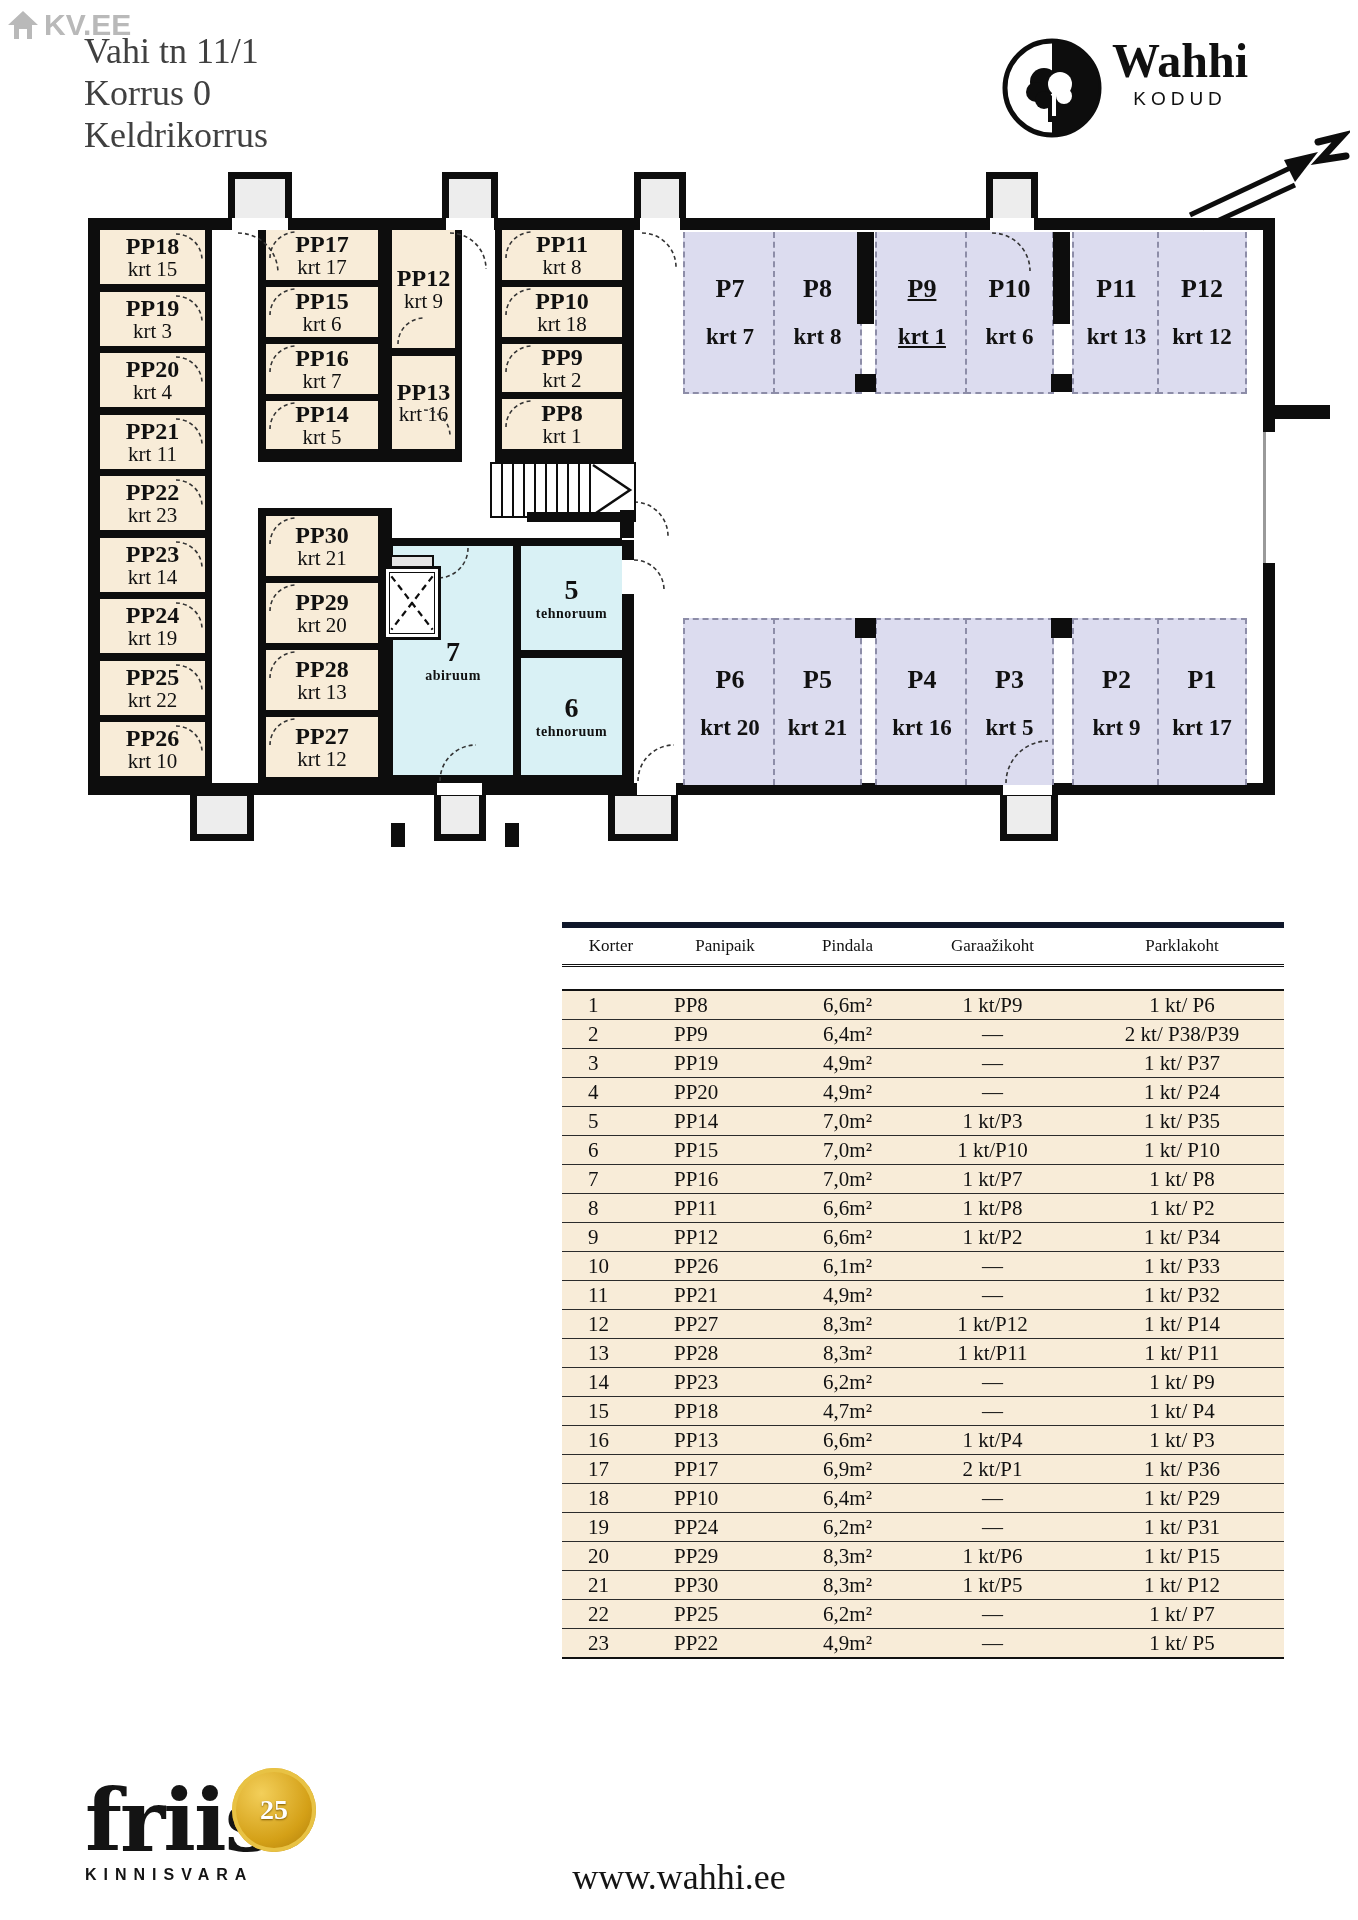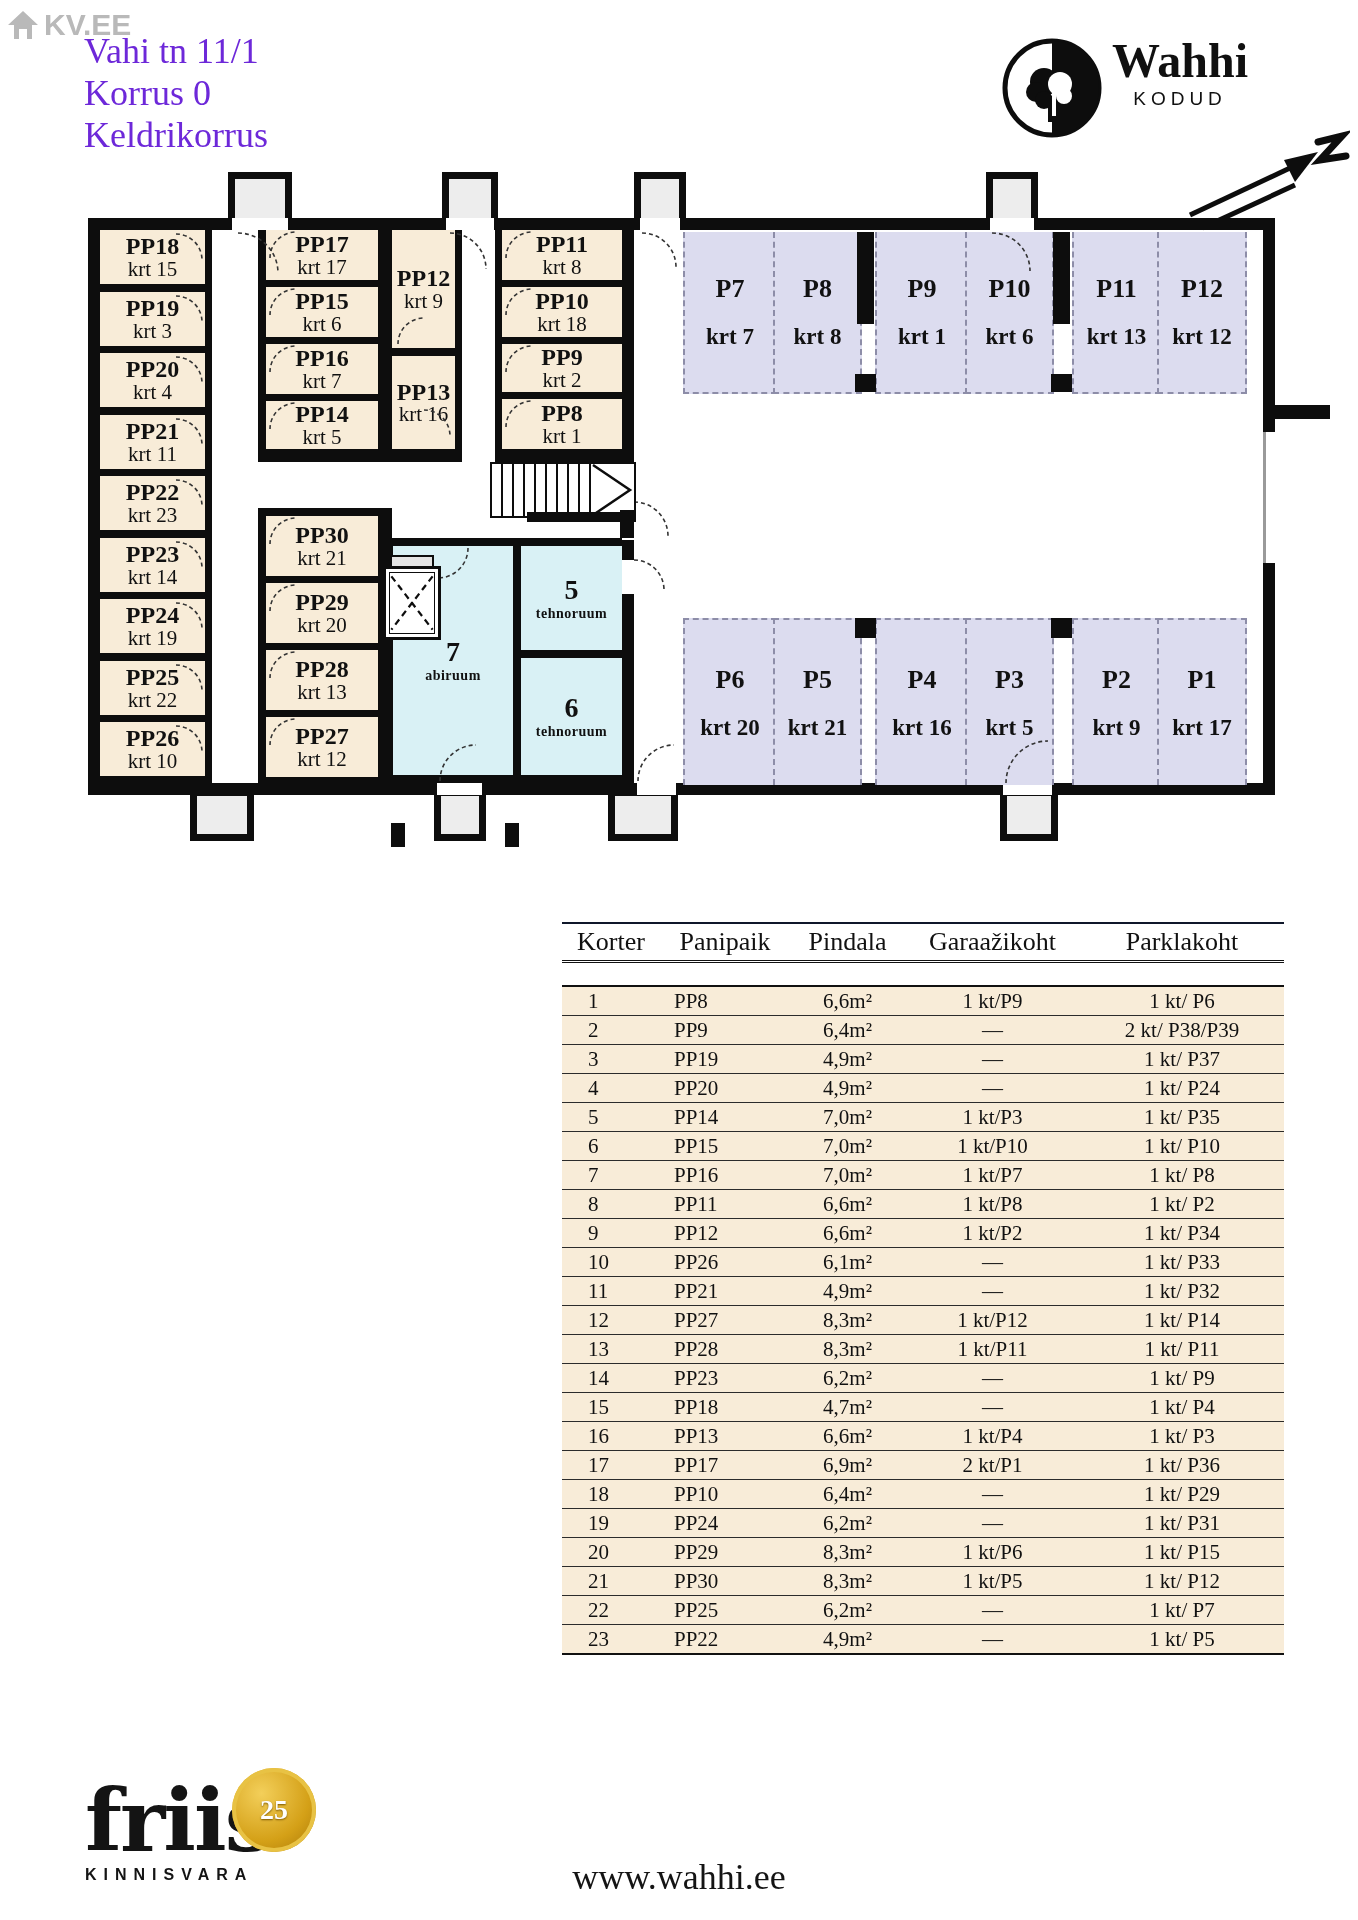--- a/index.html
+++ b/index.html
@@ -21,34 +21,34 @@
         align-items:center;justify-content:center;gap:20px;text-align:center;}
   .stall .pid{font-weight:bold;font-size:26px;}
   .stall .pkrt{font-weight:bold;font-size:23px;}
   .stall.toprow{border-top:none;}
   .stall.botrow{border-bottom:none;}
   .vest{position:absolute;background:#ededed;border:7px solid #0d0d0d;box-sizing:border-box;}
   .arc{position:absolute;overflow:visible;}
   
   #kv-logo{position:absolute;left:6px;top:8px;display:flex;align-items:center;gap:4px;
         font-family:"Liberation Sans",sans-serif;font-weight:bold;font-size:30px;color:#b9b9b9;}
-  #title{position:absolute;left:84px;top:30px;font-size:36px;line-height:42px;color:#6d28d9;}
+  #title{position:absolute;left:84px;top:30px;font-size:36px;line-height:42px;color:#404040;}
   #brand{position:absolute;left:1000px;top:36px;display:flex;align-items:flex-start;}
   #brand-name{font-weight:bold;font-size:48px;line-height:50px;color:#101010;}
   #brand-sub{font-family:"Liberation Sans",sans-serif;font-size:19px;letter-spacing:5px;color:#101010;margin-top:2px;text-align:center;}
   
   #elevator{position:absolute;left:383px;top:566px;width:58px;height:74px;background:#fff;
         border:3px solid #0d0d0d;box-sizing:border-box;}
   #elevator .inner{position:absolute;inset:3px;border:1px solid #0d0d0d;}
   #elev-door{position:absolute;left:390px;top:555px;width:44px;height:13px;background:#e4e4e4;
         border:2px solid #0d0d0d;box-sizing:border-box;}
   
   #tablewrap{position:absolute;left:562px;top:922px;width:722px;}
   .thead{display:grid;grid-template-columns:98px 130px 115px 175px 204px;height:36px;align-items:center;
-        border-top:2px solid #0f172a;border-bottom:3px double #111;font-size:26px;}
+        border-top:6px solid #0f172a;border-bottom:3px double #111;font-size:17px;}
   .thead div{text-align:center;}
   .tspacer{height:22px;}
   .trow{display:grid;grid-template-columns:98px 130px 115px 175px 204px;height:28px;align-items:center;
         background:#f8ecd8;border-bottom:1px solid #2b2b2b;font-size:21px;}
   .trow:first-of-type{border-top:2px solid #111;}
   .trow:last-of-type{border-bottom:2px solid #111;}
   .trow div{text-align:center;}
   .trow .c0{text-align:left;padding-left:26px;}
   .trow .c1{text-align:left;padding-left:14px;}
   
@@ -248,21 +248,21 @@
         <div class="ulabel">abiruum</div>
       </div>
       <div class="stall toprow" style="left: 683px; top: 232px; width: 90px; height: 160px;">
         <div class="pid">P7</div>
         <div class="pkrt">krt 7</div>
       </div>
       <div class="stall toprow" style="left: 773px; top: 232px; width: 85px; height: 160px;">
         <div class="pid">P8</div>
         <div class="pkrt">krt 8</div>
       </div>
-      <div class="stall toprow" style="left: 875px; top: 232px; width: 90px; height: 160px;">
+      <div class="stall toprow" style="left: 875px; top: 232px; width: 90px; height: 160px; text-decoration: underline;">
         <div class="pid">P9</div>
         <div class="pkrt">krt 1</div>
       </div>
       <div class="stall toprow" style="left: 965px; top: 232px; width: 85px; height: 160px;">
         <div class="pid">P10</div>
         <div class="pkrt">krt 6</div>
       </div>
       <div class="stall toprow" style="left: 1072px; top: 232px; width: 85px; height: 160px;">
         <div class="pid">P11</div>
         <div class="pkrt">krt 13</div>

